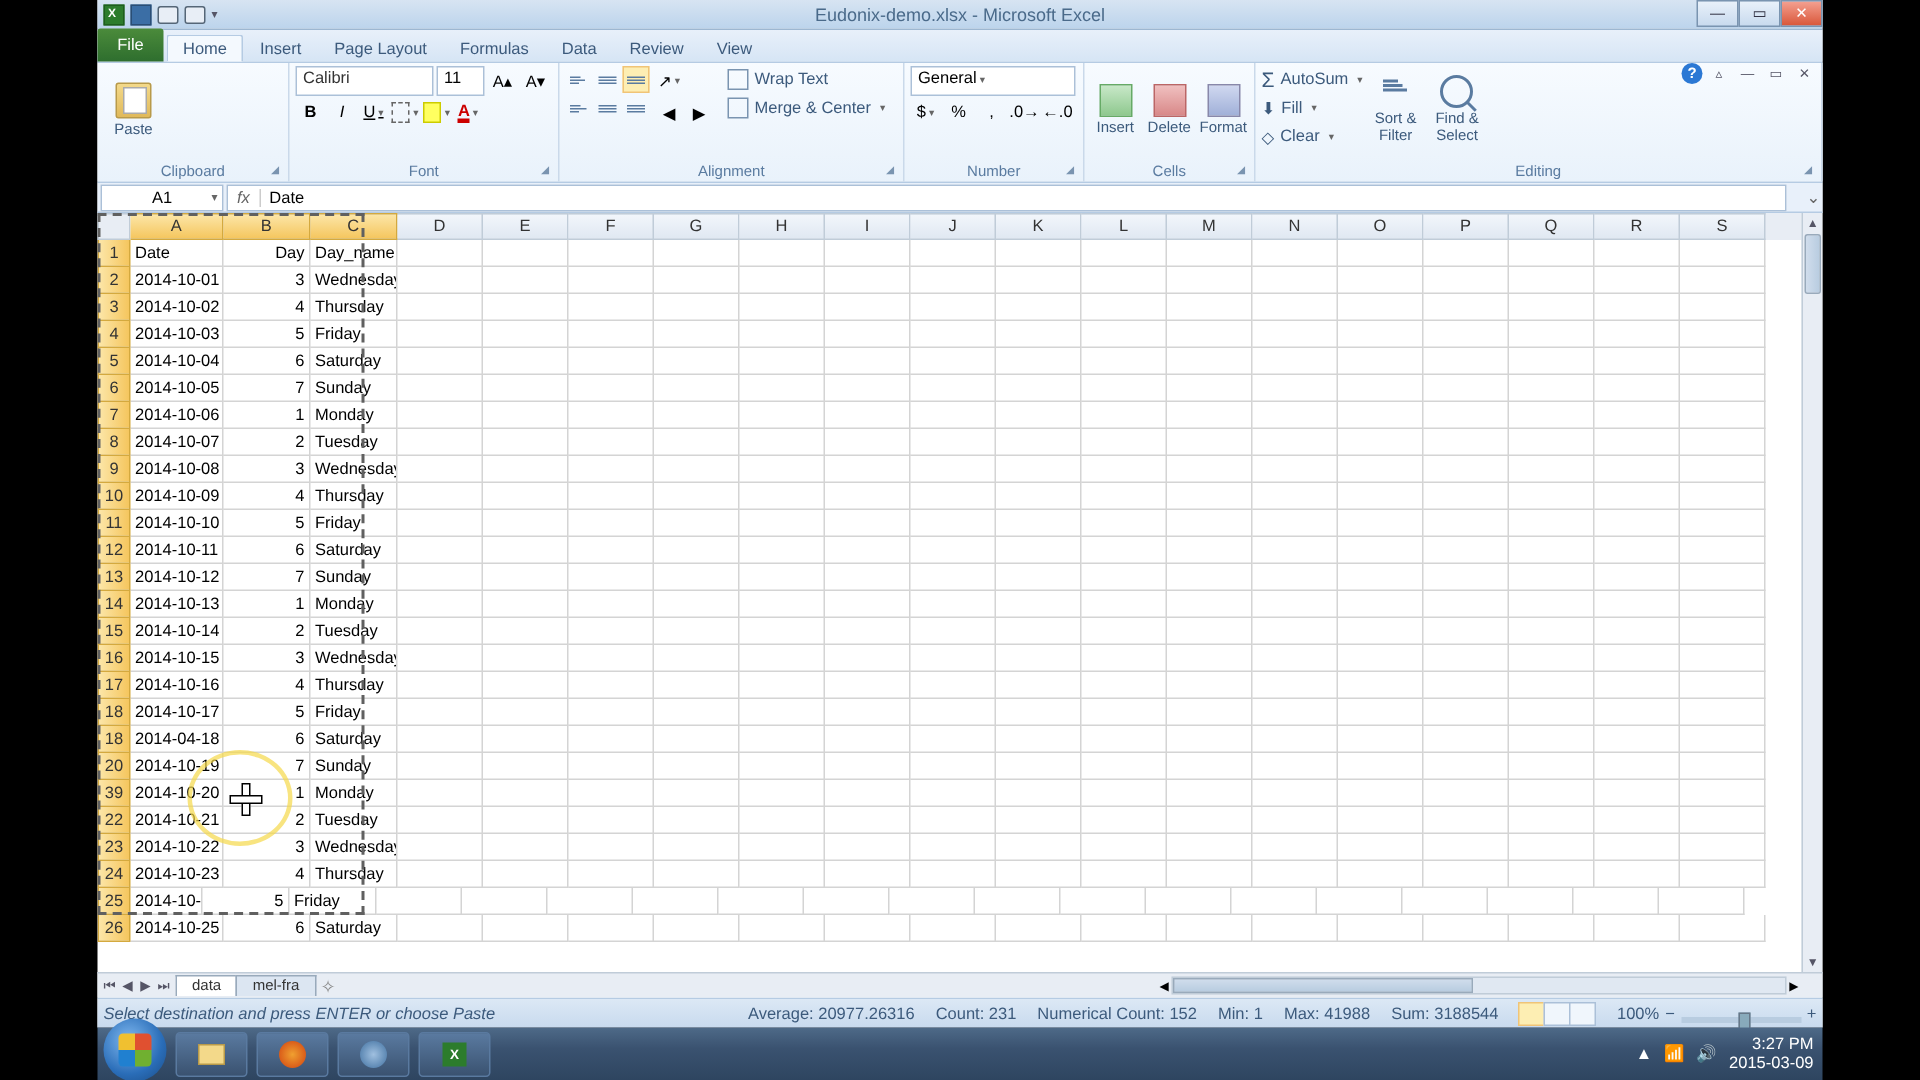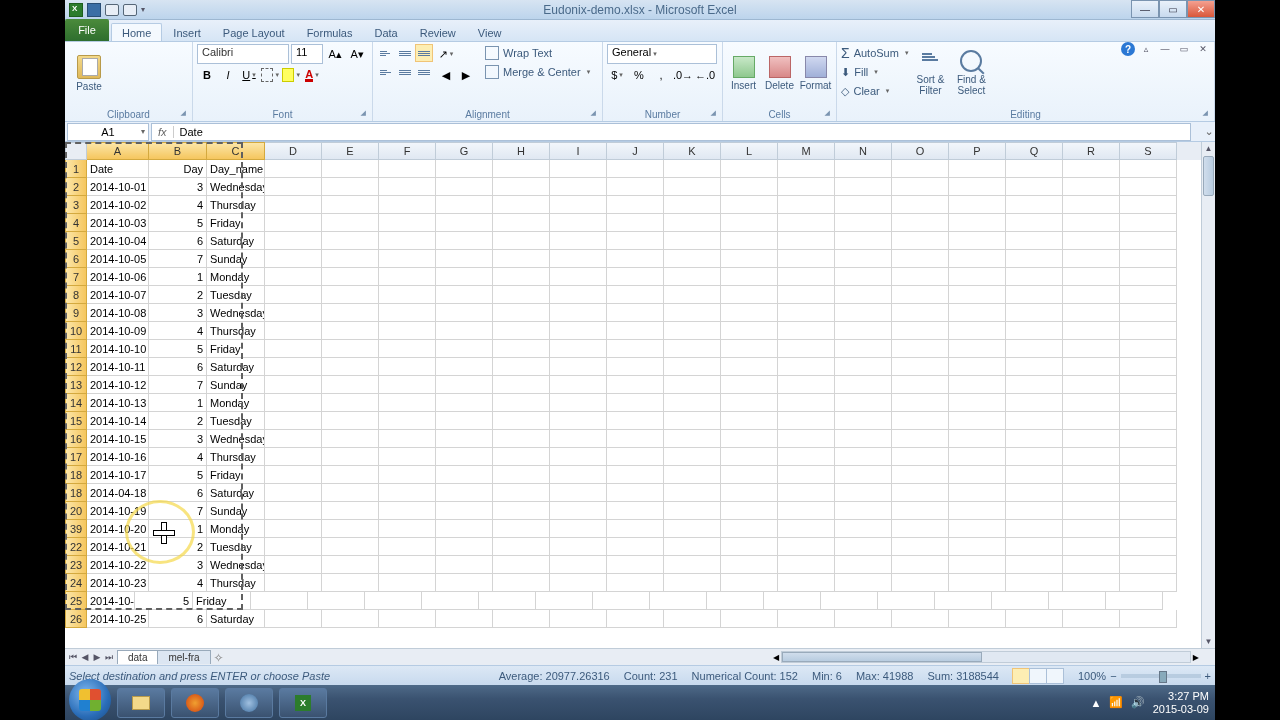--- a/index.html
+++ b/index.html
@@ -117,21 +117,21 @@
 .newtab{width:14px;height:12px;margin-left:4px;color:#888;font-size:12px;}
 .hscroll{position:absolute;right:14px;width:430px;height:14px;bottom:1px;background:#e8edf4;display:flex;align-items:center;}
 .hscroll .track{flex:1;background:#e0e8f2;height:12px;border:1px solid #c0ccd8;position:relative;}
 .hscroll .thumb{position:absolute;left:0;width:200px;top:0;bottom:0;background:linear-gradient(#d0ddec,#b8cce0);border:1px solid #9ab;}
 
 
 .status{height:20px;background:linear-gradient(#dce8f5,#c8daee);border-top:1px solid #b5cbe3;display:flex;align-items:center;font-size:10px;color:#3c5a7c;padding:0 4px;gap:14px;}
 .status .msg{flex:0 0 auto;font-style:italic;}
 .status .spacer{flex:1;}
 .status .stat{white-space:nowrap;}
-.zoom-group{display:flex;align-items:center;gap:4px;}
+.zoom-group{display:flex;align-items:flex-end;gap:4px;}
 .zoom-slider{width:80px;height:4px;background:#b8cce0;position:relative;}
 .zoom-slider::after{content:"";position:absolute;left:38px;top:-3px;width:6px;height:10px;background:#8ab;border:1px solid #678;}
 .view-btns{display:flex;}
 .view-btn{width:18px;height:16px;border:1px solid #abc0d8;background:#f0f6fc;margin-left:-1px;}
 .view-btn.active{background:#fdeeb3;border-color:#f0c477;}
 
 
 .taskbar{position:absolute;left:65px;right:65px;bottom:0;height:35px;background:linear-gradient(#4e6a88 0%,#3a5270 40%,#2e4560 100%);display:flex;align-items:center;}
 .start{width:42px;height:42px;border-radius:50%;background:radial-gradient(circle at 40% 35%,#7fb8ef,#2a6db8 60%,#1a4a82);margin-left:4px;display:flex;align-items:center;justify-content:center;position:relative;top:-3px;}
 .start::after{content:"";width:22px;height:22px;background:conic-gradient(#e05030 0 25%,#70b030 0 50%,#2080d0 0 75%,#f0c030 0);border-radius:3px;}
@@ -974,21 +974,21 @@
       <span style="font-size:8px;padding:0 2px;">▶</span>
     </div>
   </div>
 
   <div class="status">
     <div class="msg">Select destination and press ENTER or choose Paste</div>
     <div class="spacer"></div>
     <div class="stat">Average: 20977.26316</div>
     <div class="stat">Count: 231</div>
     <div class="stat">Numerical Count: 152</div>
-    <div class="stat">Min: 6</div>
+    <div class="stat">Min: 1</div>
     <div class="stat">Max: 41988</div>
     <div class="stat">Sum: 3188544</div>
     <div class="view-btns">
       <div class="view-btn active"></div>
       <div class="view-btn"></div>
       <div class="view-btn"></div>
     </div>
     <div class="zoom-group">
       <span>100%</span>
       <span>−</span>

